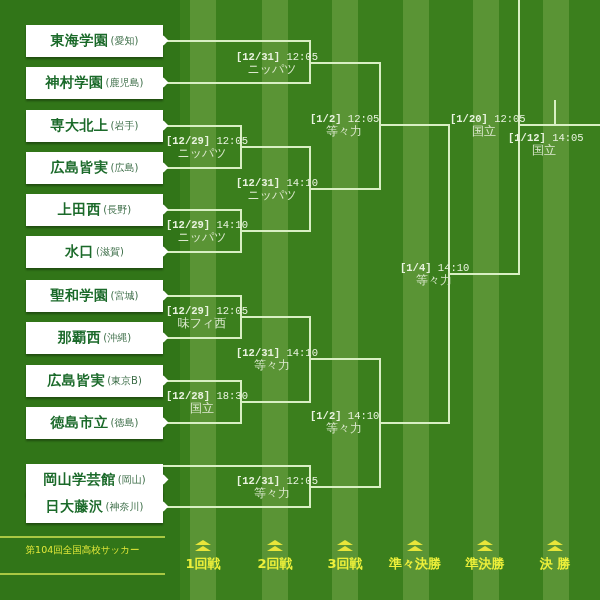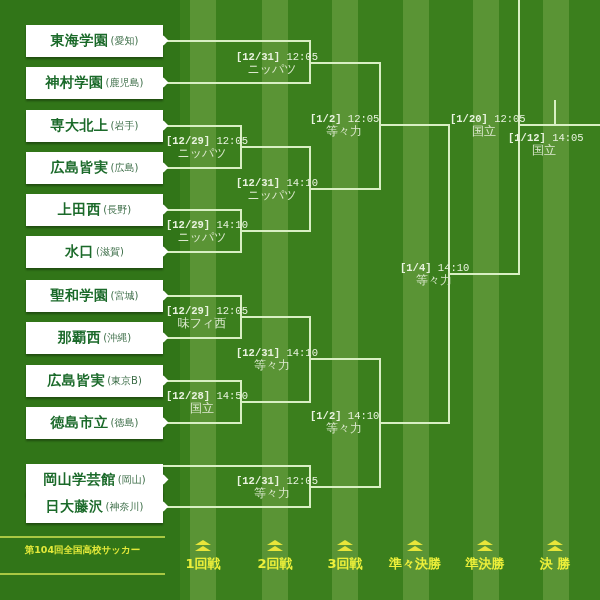--- a/index.html
+++ b/index.html
@@ -13,21 +13,21 @@
     white-space:nowrap; }
   .team .notch { position:absolute; right:-4px; top:12px; width:7px; height:7px; background:#fff; transform:rotate(45deg); }
   .team-name { color:#1b6a2a; font-weight:bold; font-size:14px; letter-spacing:0.5px; }
   .team-pref { color:#3d6e48; font-size:10px; margin-left:2px; }
   .ln { position:absolute; background:#d9efc4; }
   .match { position:absolute; text-align:center; color:#e9f3df; white-space:nowrap; line-height:12px; }
   .match .dt { font-size:10.5px;font-family:Liberation Mono, monospace; }
   .match .dt b { font-weight:bold; }
   .match .venue { font-size:12px; color:#dde9cf; }
   .footer-line { position:absolute; left:0; width:165px; height:2px; background:#a9c843; }
-  .tourn { position:absolute; left:0; width:165px; text-align:center; color:#e3e93a; font-weight:bold; font-size:9.5px; line-height:13px; }
+  .tourn { position:absolute; left:0; width:165px; text-align:center; color:#e3e93a; font-weight:normal; font-size:9.5px; line-height:13px; }
   .round { position:absolute; top:540px; width:70px; text-align:center; color:#eef03a; font-weight:bold; font-size:13px; }
   .round .arrow { display:block; width:20px; height:12px; margin:0 auto 3px auto; position:relative; }
   .round .arrow:before, .round .arrow:after { content:""; position:absolute; left:2px; width:0; height:0;
     border-left:8px solid transparent; border-right:8px solid transparent; border-bottom:5px solid #e8e53a; }
   .round .arrow:before { top:0; }
   .round .arrow:after { top:6px; }
 </style>
 </head>
 <body>
 
@@ -157,21 +157,21 @@
 </div>
 <div class="match" style="left:166px;top:219px;width:72px">
   <div class="dt"><b>[12/29]</b> <span>14:10</span></div>
   <div class="venue">ニッパツ</div>
 </div>
 <div class="match" style="left:166px;top:305px;width:72px">
   <div class="dt"><b>[12/29]</b> <span>12:05</span></div>
   <div class="venue">味フィ西</div>
 </div>
 <div class="match" style="left:166px;top:390px;width:72px">
-  <div class="dt"><b>[12/28]</b> <span>14:50</span></div>
+  <div class="dt"><b>[12/28]</b> <span>18:30</span></div>
   <div class="venue">国立</div>
 </div>
 
 <div class="match" style="left:236px;top:51px;width:72px">
   <div class="dt"><b>[12/31]</b> <span>12:05</span></div>
   <div class="venue">ニッパツ</div>
 </div>
 <div class="match" style="left:236px;top:177px;width:72px">
   <div class="dt"><b>[12/31]</b> <span>14:10</span></div>
   <div class="venue">ニッパツ</div>

